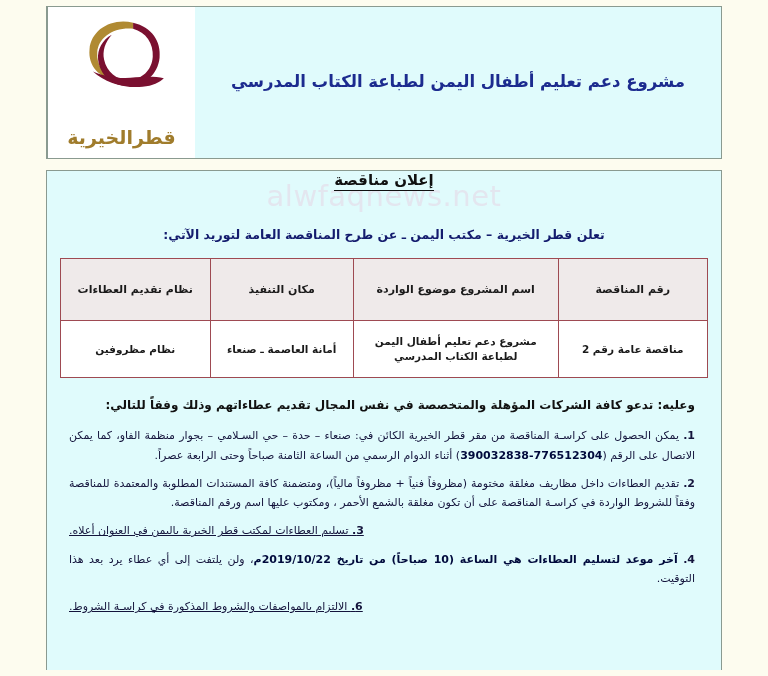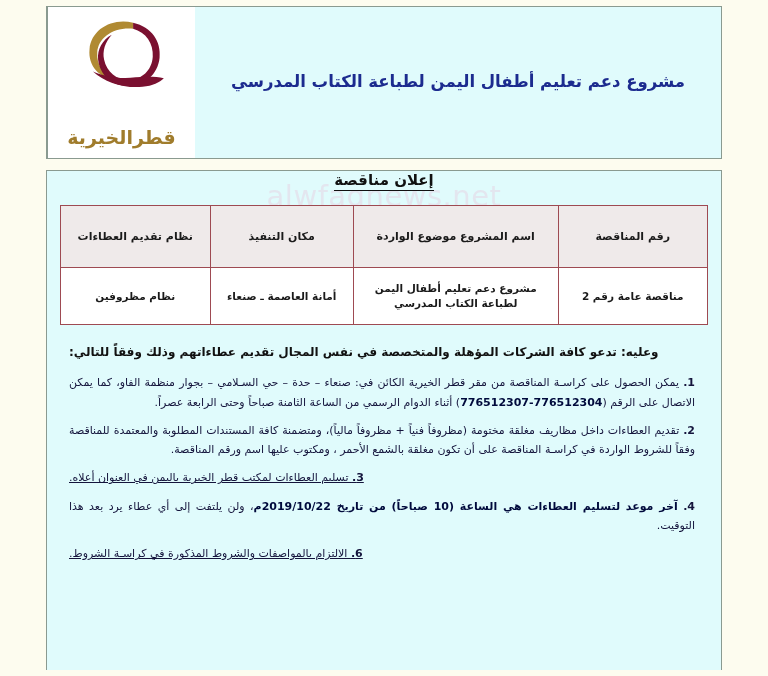--- a/index.html
+++ b/index.html
@@ -189,21 +189,21 @@
   .col-place { width: 22%; }
   .col-sys   { width: 23%; }
 
   
   .conditions {
     position: relative;
     margin: 20px 26px 0 22px;
     direction: rtl;
   }
   .cond-lead {
-    text-align: left;
+    text-align: right;
     font-size: 12px;
     font-weight: bold;
     color: #111111;
     margin-bottom: 14px;
   }
   .cond-item {
     font-size: 11px;
     color: #14143c;
     line-height: 1.75;
     margin-bottom: 9px;
@@ -245,20 +245,21 @@
   </div>
 
   <div class="body-box">
 
     <div class="watermark">alwfaqnews.net</div>
 
     <div class="doc-heading">
       <span>إعلان مناقصة</span>
     </div>
 
+    <div class="intro-line">تعلن قطر الخيرية – مكتب اليمن ـ عن طرح المناقصة العامة لتوريد الآتي:</div>
 
     <table class="tender-table">
       <thead>
         <tr>
           <th class="col-no">رقم المناقصة</th>
           <th class="col-name">اسم المشروع موضوع الواردة</th>
           <th class="col-place">مكان التنفيذ</th>
           <th class="col-sys">نظام تقديم العطاءات</th>
         </tr>
       </thead>
@@ -270,21 +271,21 @@
           <td>نظام مظروفين</td>
         </tr>
       </tbody>
     </table>
 
     <div class="conditions">
 
       <div class="cond-lead">وعليه: تدعو كافة الشركات المؤهلة والمتخصصة في نفس المجال تقديم عطاءاتهم وذلك وفقاً للتالي:</div>
 
       <div class="cond-item">
-        <span class="num">1.</span><span> يمكن الحصول على كراسـة المناقصة من مقر قطر الخيرية الكائن في: صنعاء – حدة – حي السـلامي – بجوار منظمة الفاو، كما يمكن الاتصال على الرقم (</span><b>776512304-776512307</b><span>) أثناء الدوام الرسمي من الساعة الثامنة صباحاً وحتى الرابعة عصراً.</span>
+        <span class="num">1.</span><span> يمكن الحصول على كراسـة المناقصة من مقر قطر الخيرية الكائن في: صنعاء – حدة – حي السـلامي – بجوار منظمة الفاو، كما يمكن الاتصال على الرقم (</span><b>776512304-390032838</b><span>) أثناء الدوام الرسمي من الساعة الثامنة صباحاً وحتى الرابعة عصراً.</span>
       </div>
 
       <div class="cond-item">
         <span class="num">2.</span><span> تقديم العطاءات داخل مظاريف مغلقة مختومة (مظروفاً فنياً + مظروفاً مالياً)، ومتضمنة كافة المستندات المطلوبة والمعتمدة للمناقصة وفقاً للشروط الواردة في كراسـة المناقصة على أن تكون مغلقة بالشمع الأحمر ، ومكتوب عليها اسم ورقم المناقصة.</span>
       </div>
 
       <div class="cond-item center-ish">
         <span class="num">3.</span><span> تسليم العطاءات لمكتب قطر الخيرية باليمن في العنوان أعلاه.</span>
       </div>
 

